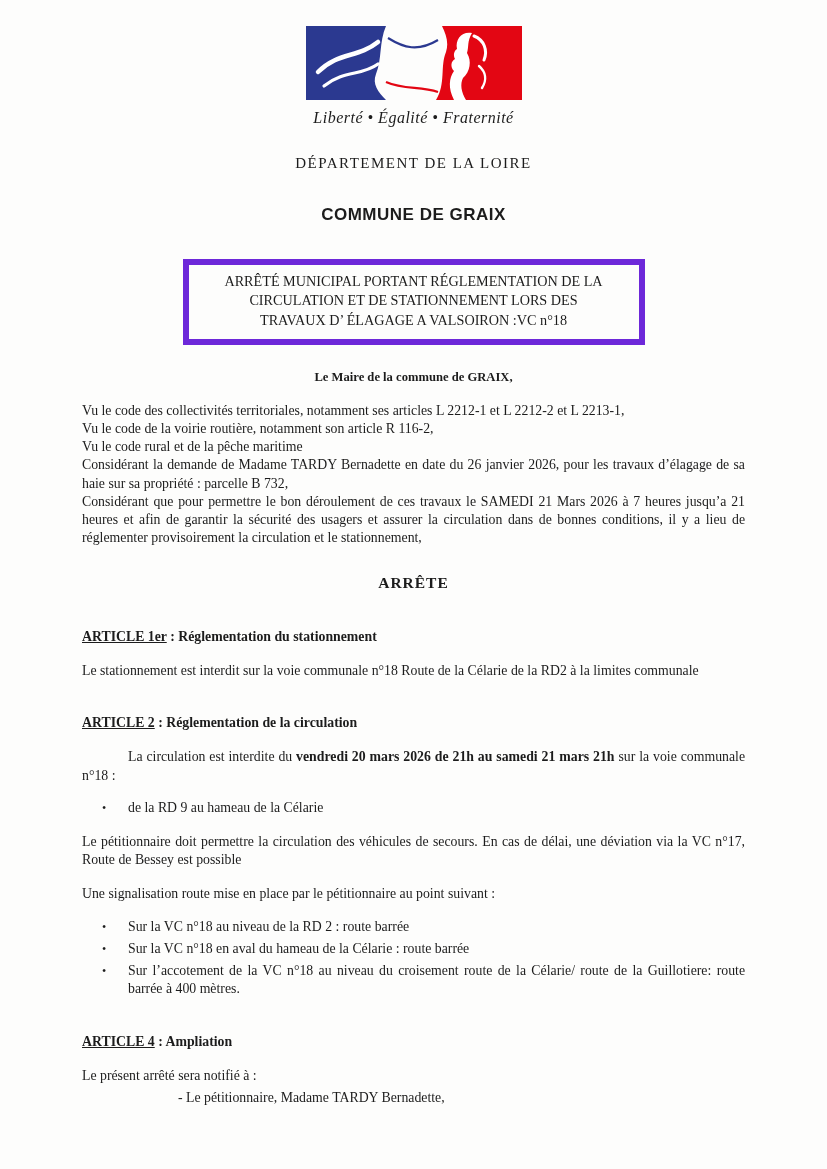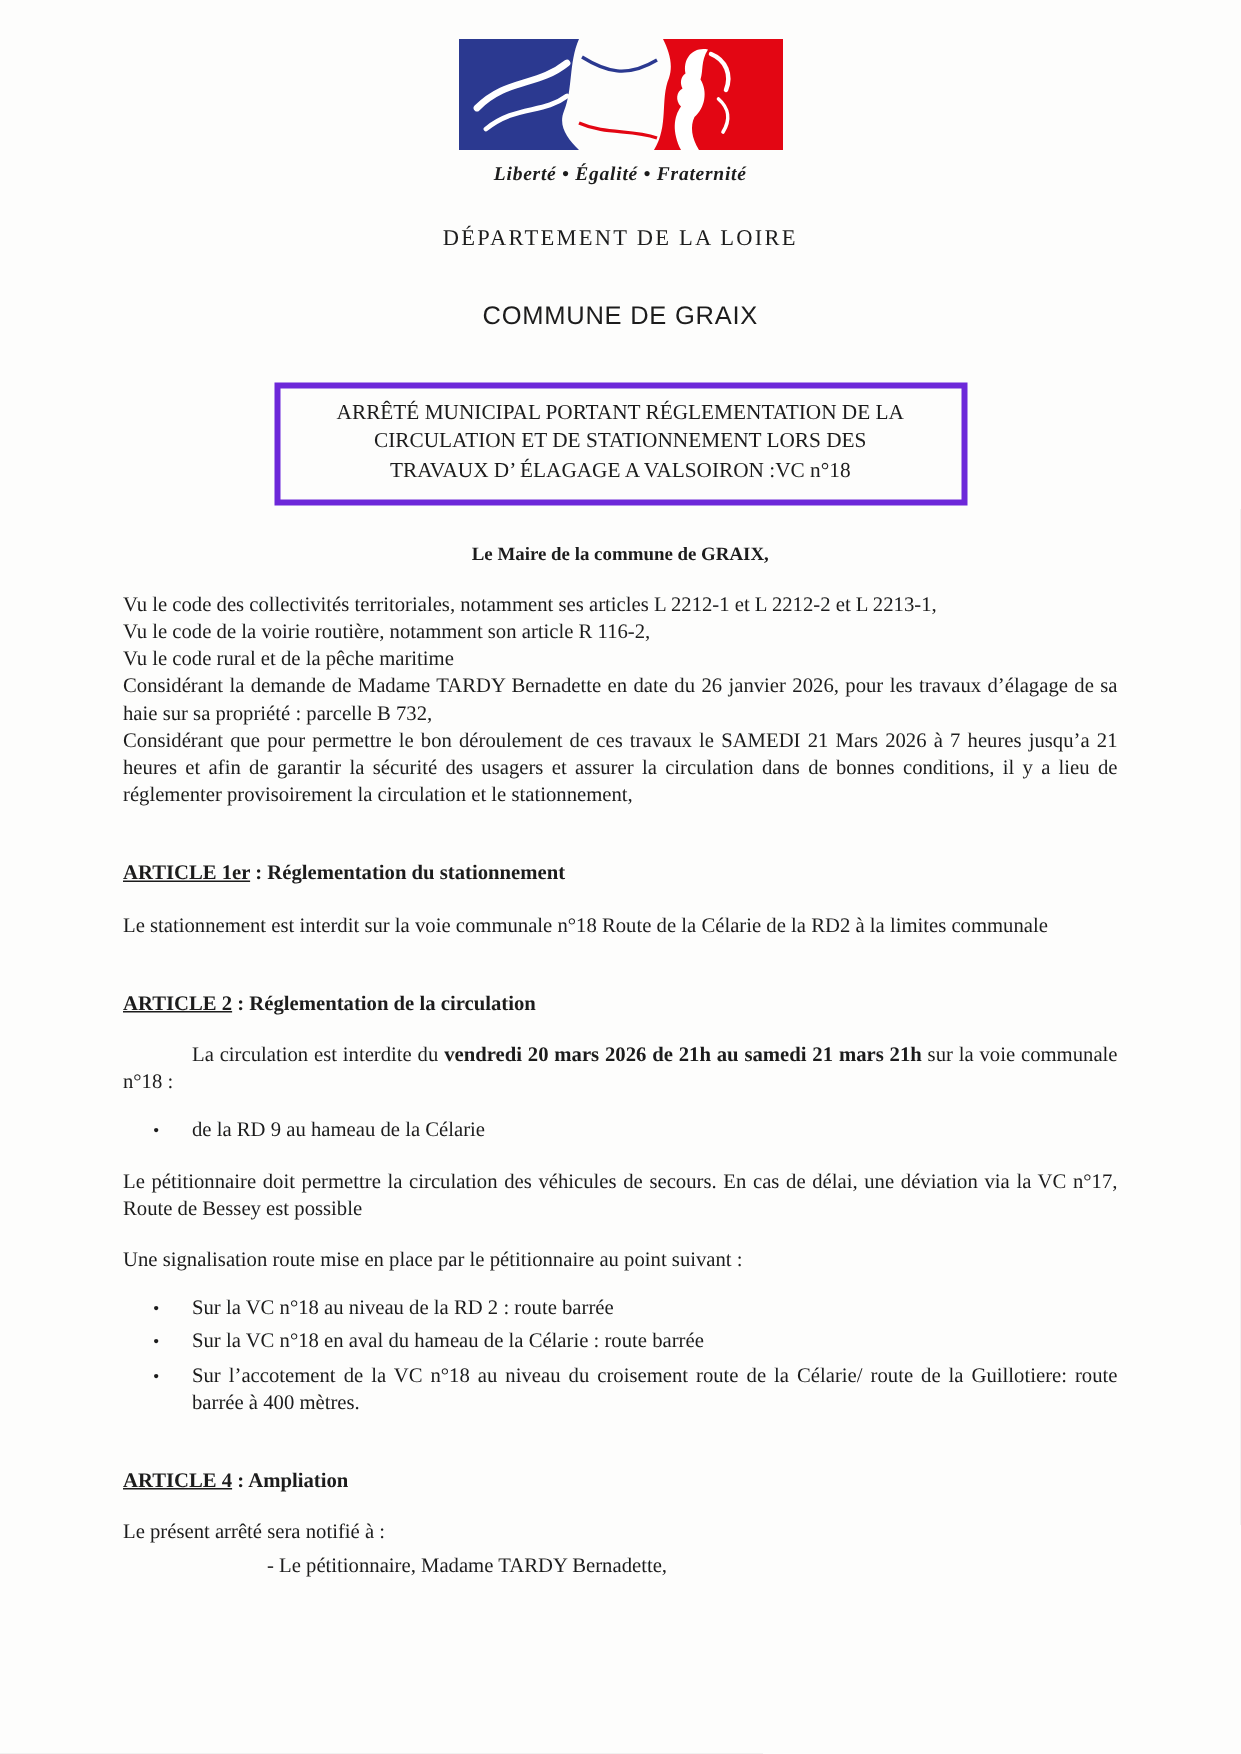--- a/index.html
+++ b/index.html
@@ -14,52 +14,52 @@
     color: #1c1c1c;
     padding: 26px 82px 40px 82px;
     font-size: 13.8px;
     line-height: 1.32;
   }
 
   
   .logo-wrap { text-align: center; margin-bottom: 16px; }
   .logo-art { display: inline-block; }
   .logo-motto {
-    font-weight: bold;
+    font-weight: normal;
     font-style: italic;
-    font-size: 13px;
+    font-size: 16px;
     letter-spacing: 0.5px;
     margin-top: 2px;
   }
   .logo-republic {
     font-variant: small-caps;
     font-size: 17px;
     letter-spacing: 1.2px;
     margin-top: 1px;
   }
 
   
   .dept-line {
     text-align: center;
     font-size: 15px;
     letter-spacing: 1.5px;
     margin: 26px 0 0 0;
   }
   .commune-line {
     text-align: center;
     font-family: "Liberation Sans", sans-serif;
-    font-weight: normal;
+    font-weight: bold;
     font-size: 17px;
     letter-spacing: 0.5px;
     margin: 30px 0 0 0;
   }
   .title-box {
     width: 462px;
     margin: 32px auto 0 auto;
-    border: 4px solid #6d28d9;
+    border: 6px solid #6d28d9;
     padding: 7px 10px 8px 10px;
     text-align: center;
     font-size: 14.2px;
     line-height: 1.4;
   }
   .mayor-line {
     text-align: center;
     font-weight: bold;
     font-size: 12.6px;
     margin-top: 24px;
@@ -128,20 +128,21 @@
   <div class="mayor-line">Le Maire de la commune de GRAIX,</div>
 
   <div class="preamble">
     <p>Vu le code des collectivités territoriales, notamment ses articles L 2212-1 et L 2212-2 et L 2213-1,</p>
     <p>Vu le code de la voirie routière, notamment son article R 116-2,</p>
     <p>Vu le code rural et de la pêche maritime</p>
     <p>Considérant la demande de Madame TARDY Bernadette en date du 26 janvier 2026, pour les travaux d’élagage de sa haie sur sa propriété : parcelle B 732,</p>
     <p>Considérant que pour permettre le bon déroulement de ces travaux le SAMEDI 21 Mars 2026 à 7 heures jusqu’a 21 heures et afin de garantir la sécurité des usagers et assurer la circulation dans de bonnes conditions, il y a lieu de réglementer provisoirement la circulation et le stationnement,</p>
   </div>
 
+  <div class="decree-heading">ARRÊTE</div>
 
   <div class="article-head">
     <span class="article-label">ARTICLE 1er</span><span> : Réglementation du stationnement</span>
   </div>
   <p class="article-body">Le stationnement est interdit sur la voie communale n°18 Route de la Célarie de la RD2 à la limites communale</p>
 
   <div class="article-head">
     <span class="article-label">ARTICLE 2</span><span> : Réglementation de la circulation</span>
   </div>
   <p class="article-body indented"><span>La circulation est  interdite du </span><b>vendredi 20 mars 2026 de 21h au samedi 21 mars 21h</b><span> sur la voie communale n°18 :</span></p>

